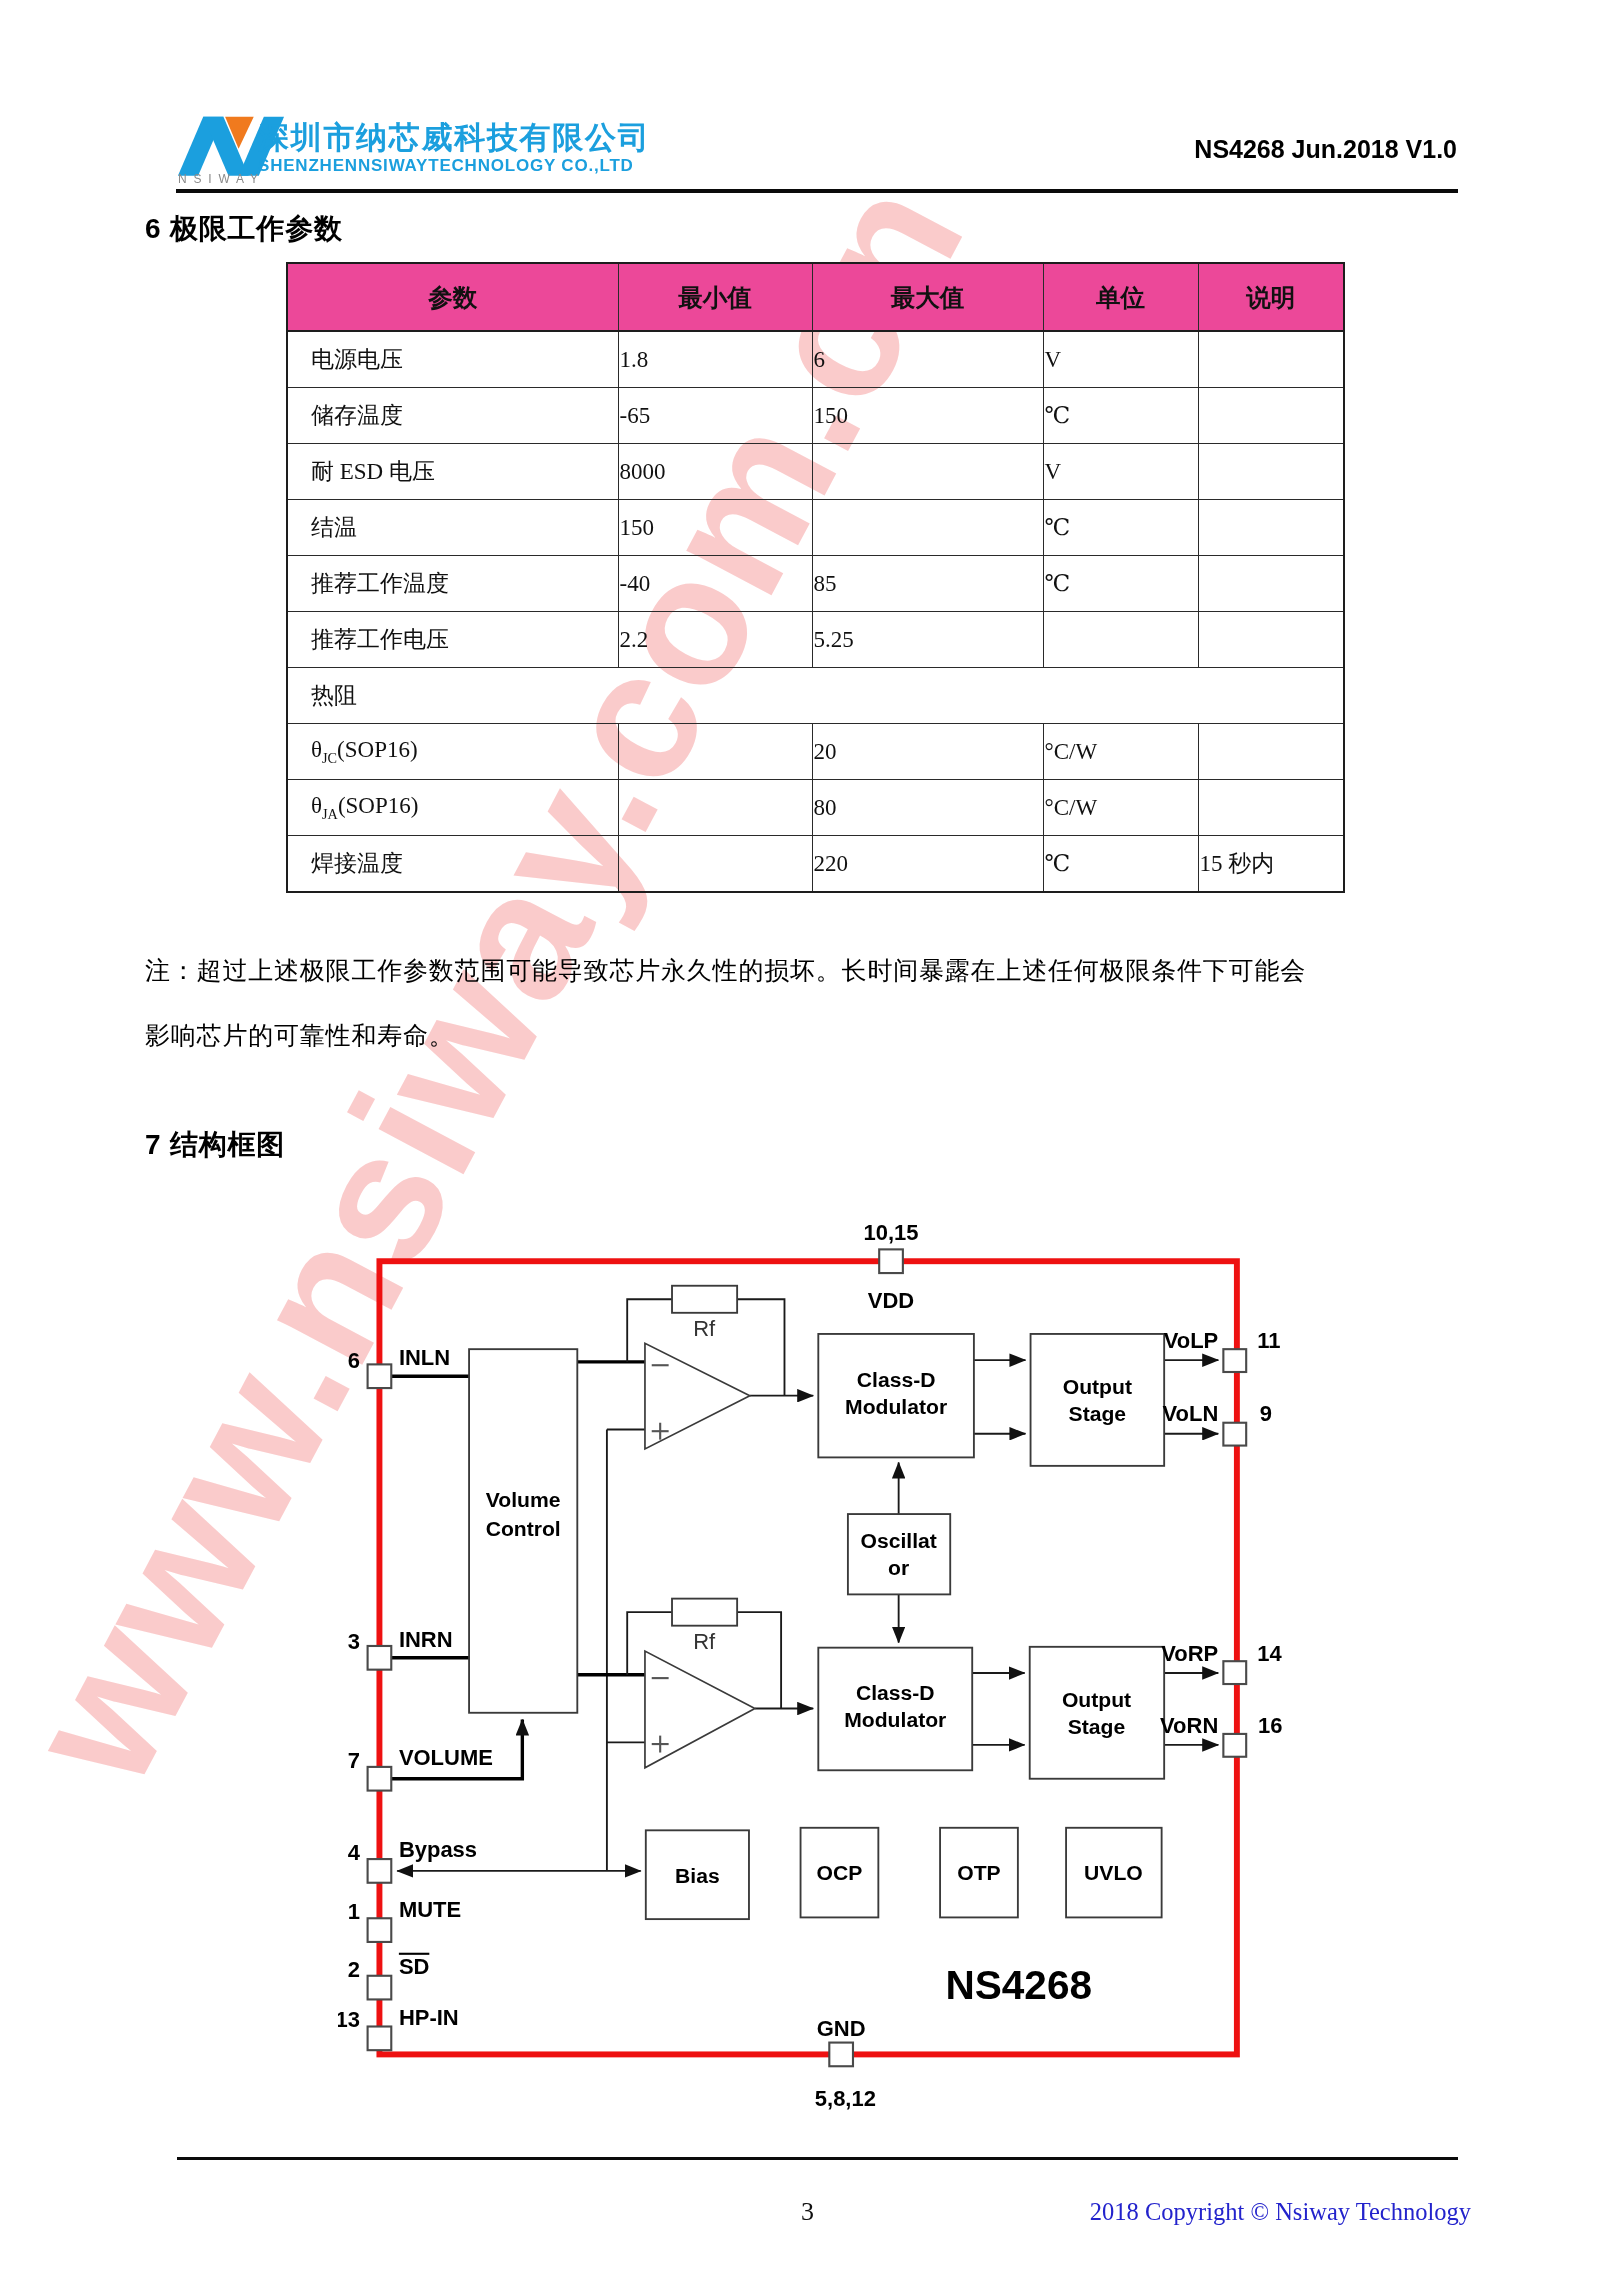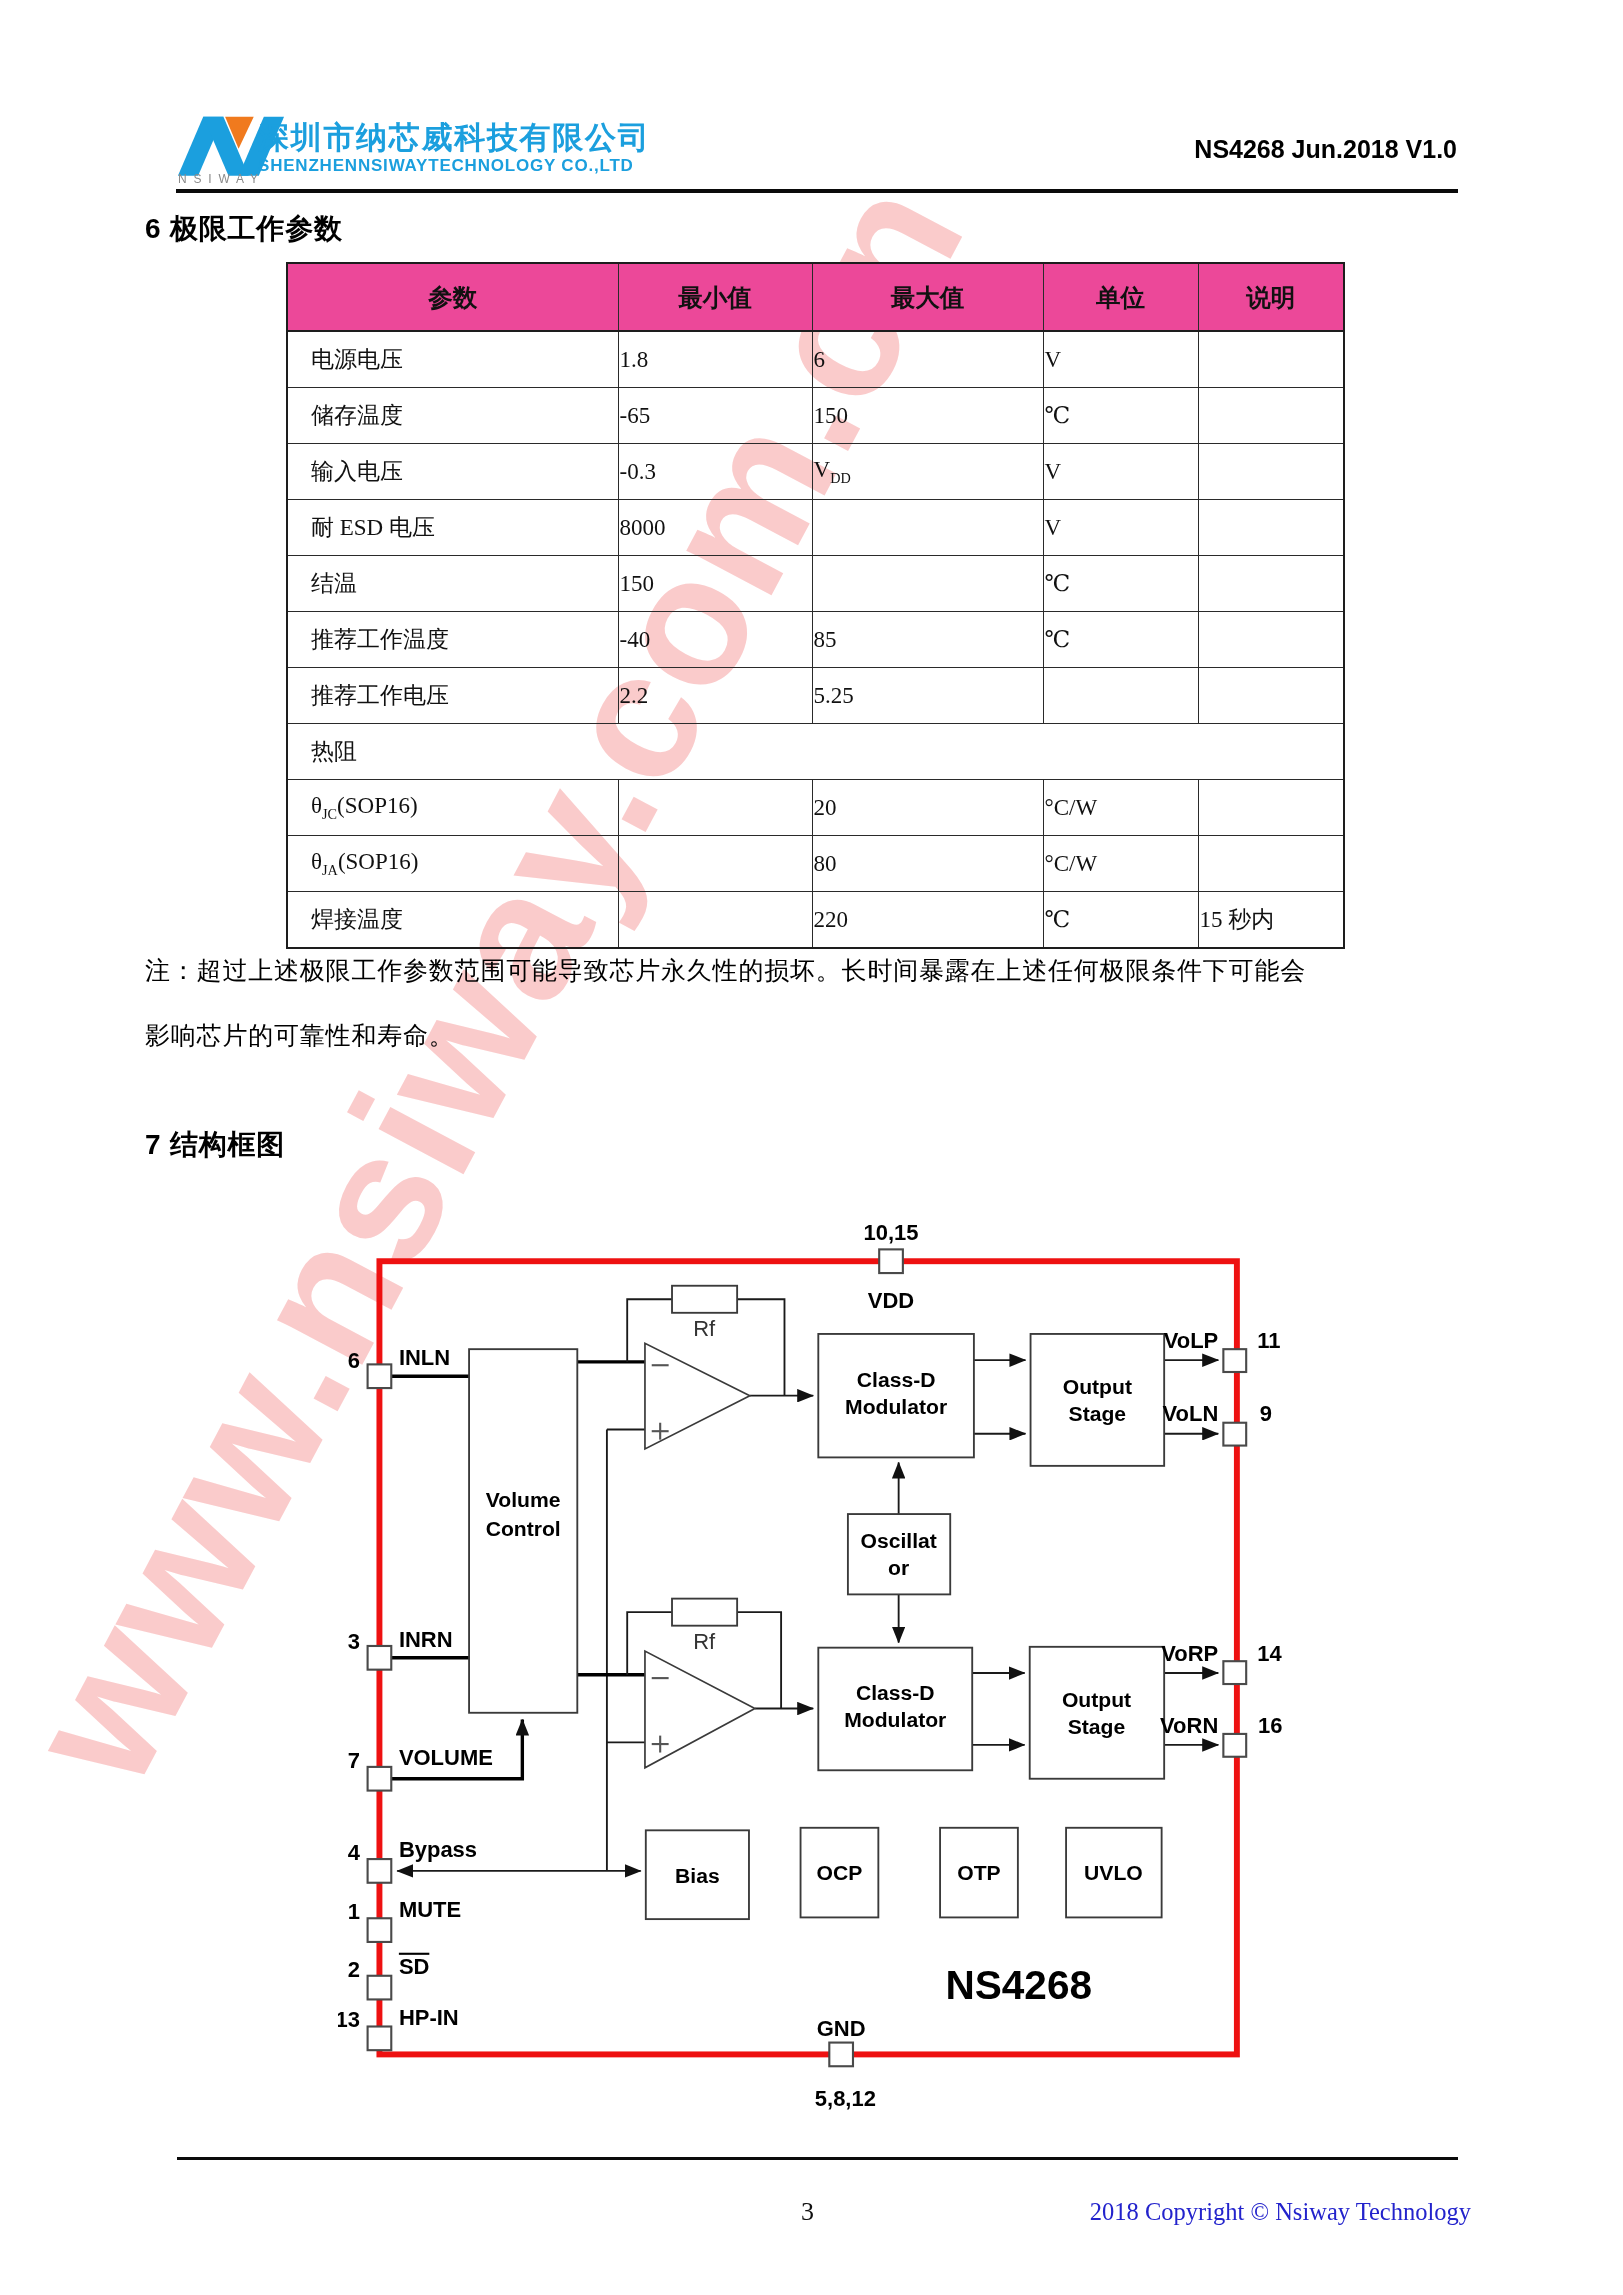--- a/index.html
+++ b/index.html
@@ -109,27 +109,20 @@
         <td><span></span></td>
       </tr>
       <tr>
         <td class="param"><span>储存温度</span></td>
         <td><span>-65</span></td>
         <td><span>150</span></td>
         <td><span>℃</span></td>
         <td><span></span></td>
       </tr>
       <tr>
-        <td class="param"><span>输入电压</span></td>
-        <td><span>-0.3</span></td>
-        <td><span>V</span><sub>DD</sub></td>
-        <td><span>V</span></td>
-        <td><span></span></td>
-      </tr>
-      <tr>
         <td class="param"><span>耐 ESD 电压</span></td>
         <td><span>8000</span></td>
         <td><span></span></td>
         <td><span>V</span></td>
         <td><span></span></td>
       </tr>
       <tr>
         <td class="param"><span>结温</span></td>
         <td><span>150</span></td>
         <td><span></span></td>

